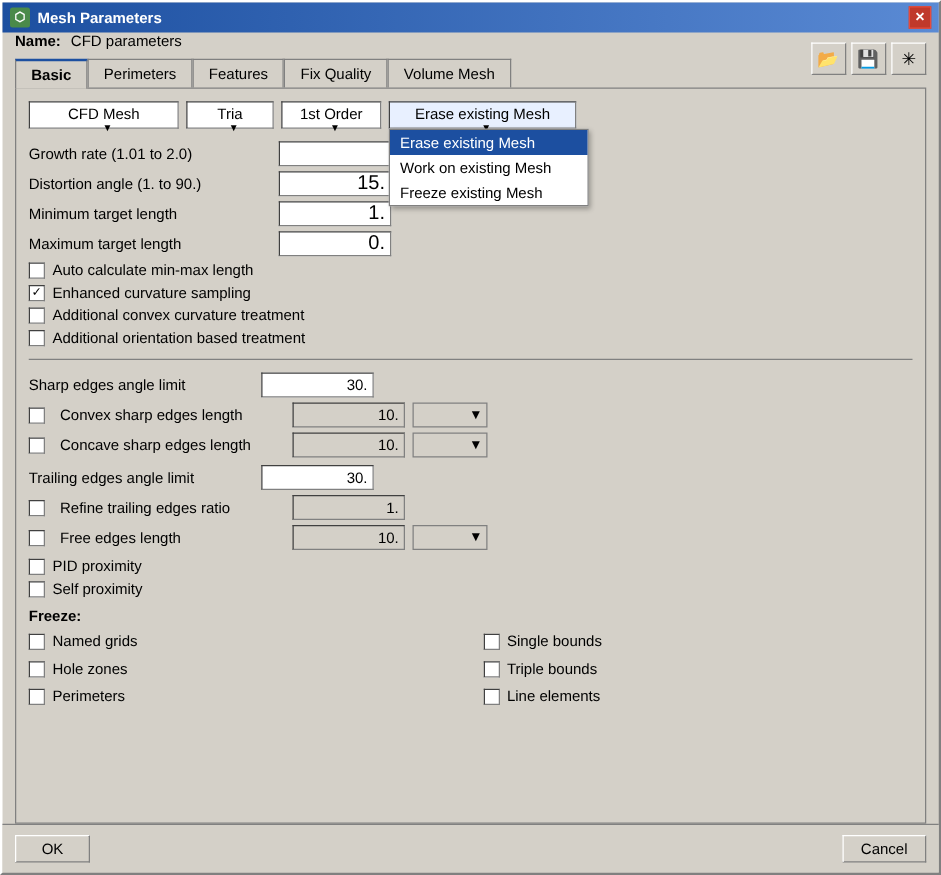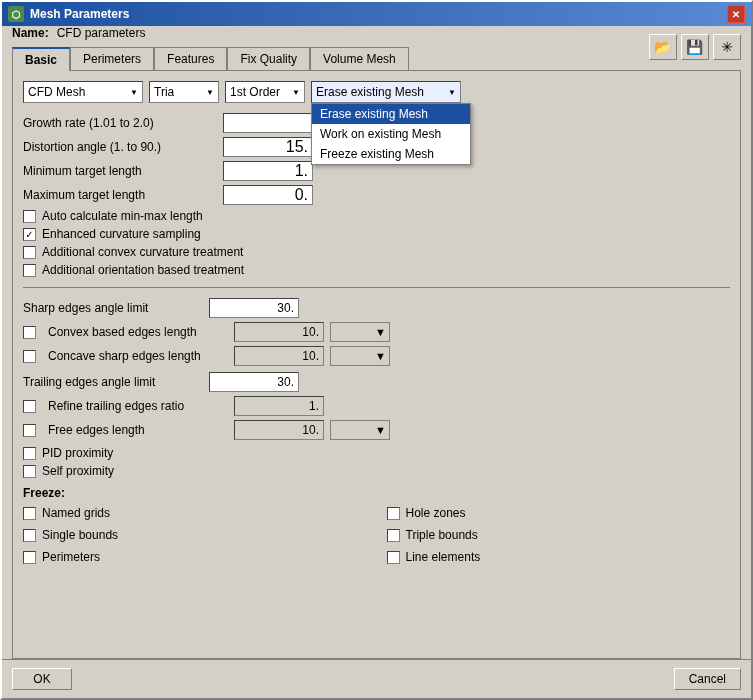--- a/index.html
+++ b/index.html
@@ -143,20 +143,21 @@
       border-top-color: #404040;
       border-left-color: #404040;
       padding: 2px 4px;
       font-size: 12px;
       height: 22px;
       display: flex;
       align-items: center;
       justify-content: space-between;
       cursor: pointer;
       position: relative;
+      flex-direction: column;
     }
     .select-box .arrow {
       font-size: 8px;
       margin-left: 6px;
     }
     .select1 { width: 120px; }
     .select2 { width: 70px; }
     .select3 { width: 80px; }
     .select4 { width: 150px; background: #e8f0ff; }
     .field-row {
@@ -416,21 +417,21 @@
 
       <div class="inline-field-row">
         <div class="inline-field-label">Sharp edges angle limit</div>
         <div class="inline-input">
             <span>30.</span>
           </div>
       </div>
 
       <div class="inline-field-row">
         <div class="checkbox" style="margin-right:6px;flex-shrink:0;"></div>
-        <div class="inline-field-label">Convex based edges length</div>
+        <div class="inline-field-label">Convex sharp edges length</div>
         <div class="inline-input disabled">
             <span>10.</span>
           </div>
         <div class="inline-select">
             <span></span>
             <span>▼</span>
           </div>
       </div>
 
       <div class="inline-field-row">
@@ -483,25 +484,25 @@
 
       <div class="freeze-section">
         <div class="freeze-label">Freeze:</div>
         <div class="freeze-grid">
           <div class="checkbox-row">
             <div class="checkbox"></div>
             <span>Named grids</span>
           </div>
           <div class="checkbox-row">
             <div class="checkbox"></div>
-            <span>Hole zones</span>
+            <span>Single bounds</span>
           </div>
           <div class="checkbox-row">
             <div class="checkbox"></div>
-            <span>Single bounds</span>
+            <span>Hole zones</span>
           </div>
           <div class="checkbox-row">
             <div class="checkbox"></div>
             <span>Triple bounds</span>
           </div>
           <div class="checkbox-row">
             <div class="checkbox"></div>
             <span>Perimeters</span>
           </div>
           <div class="checkbox-row">

